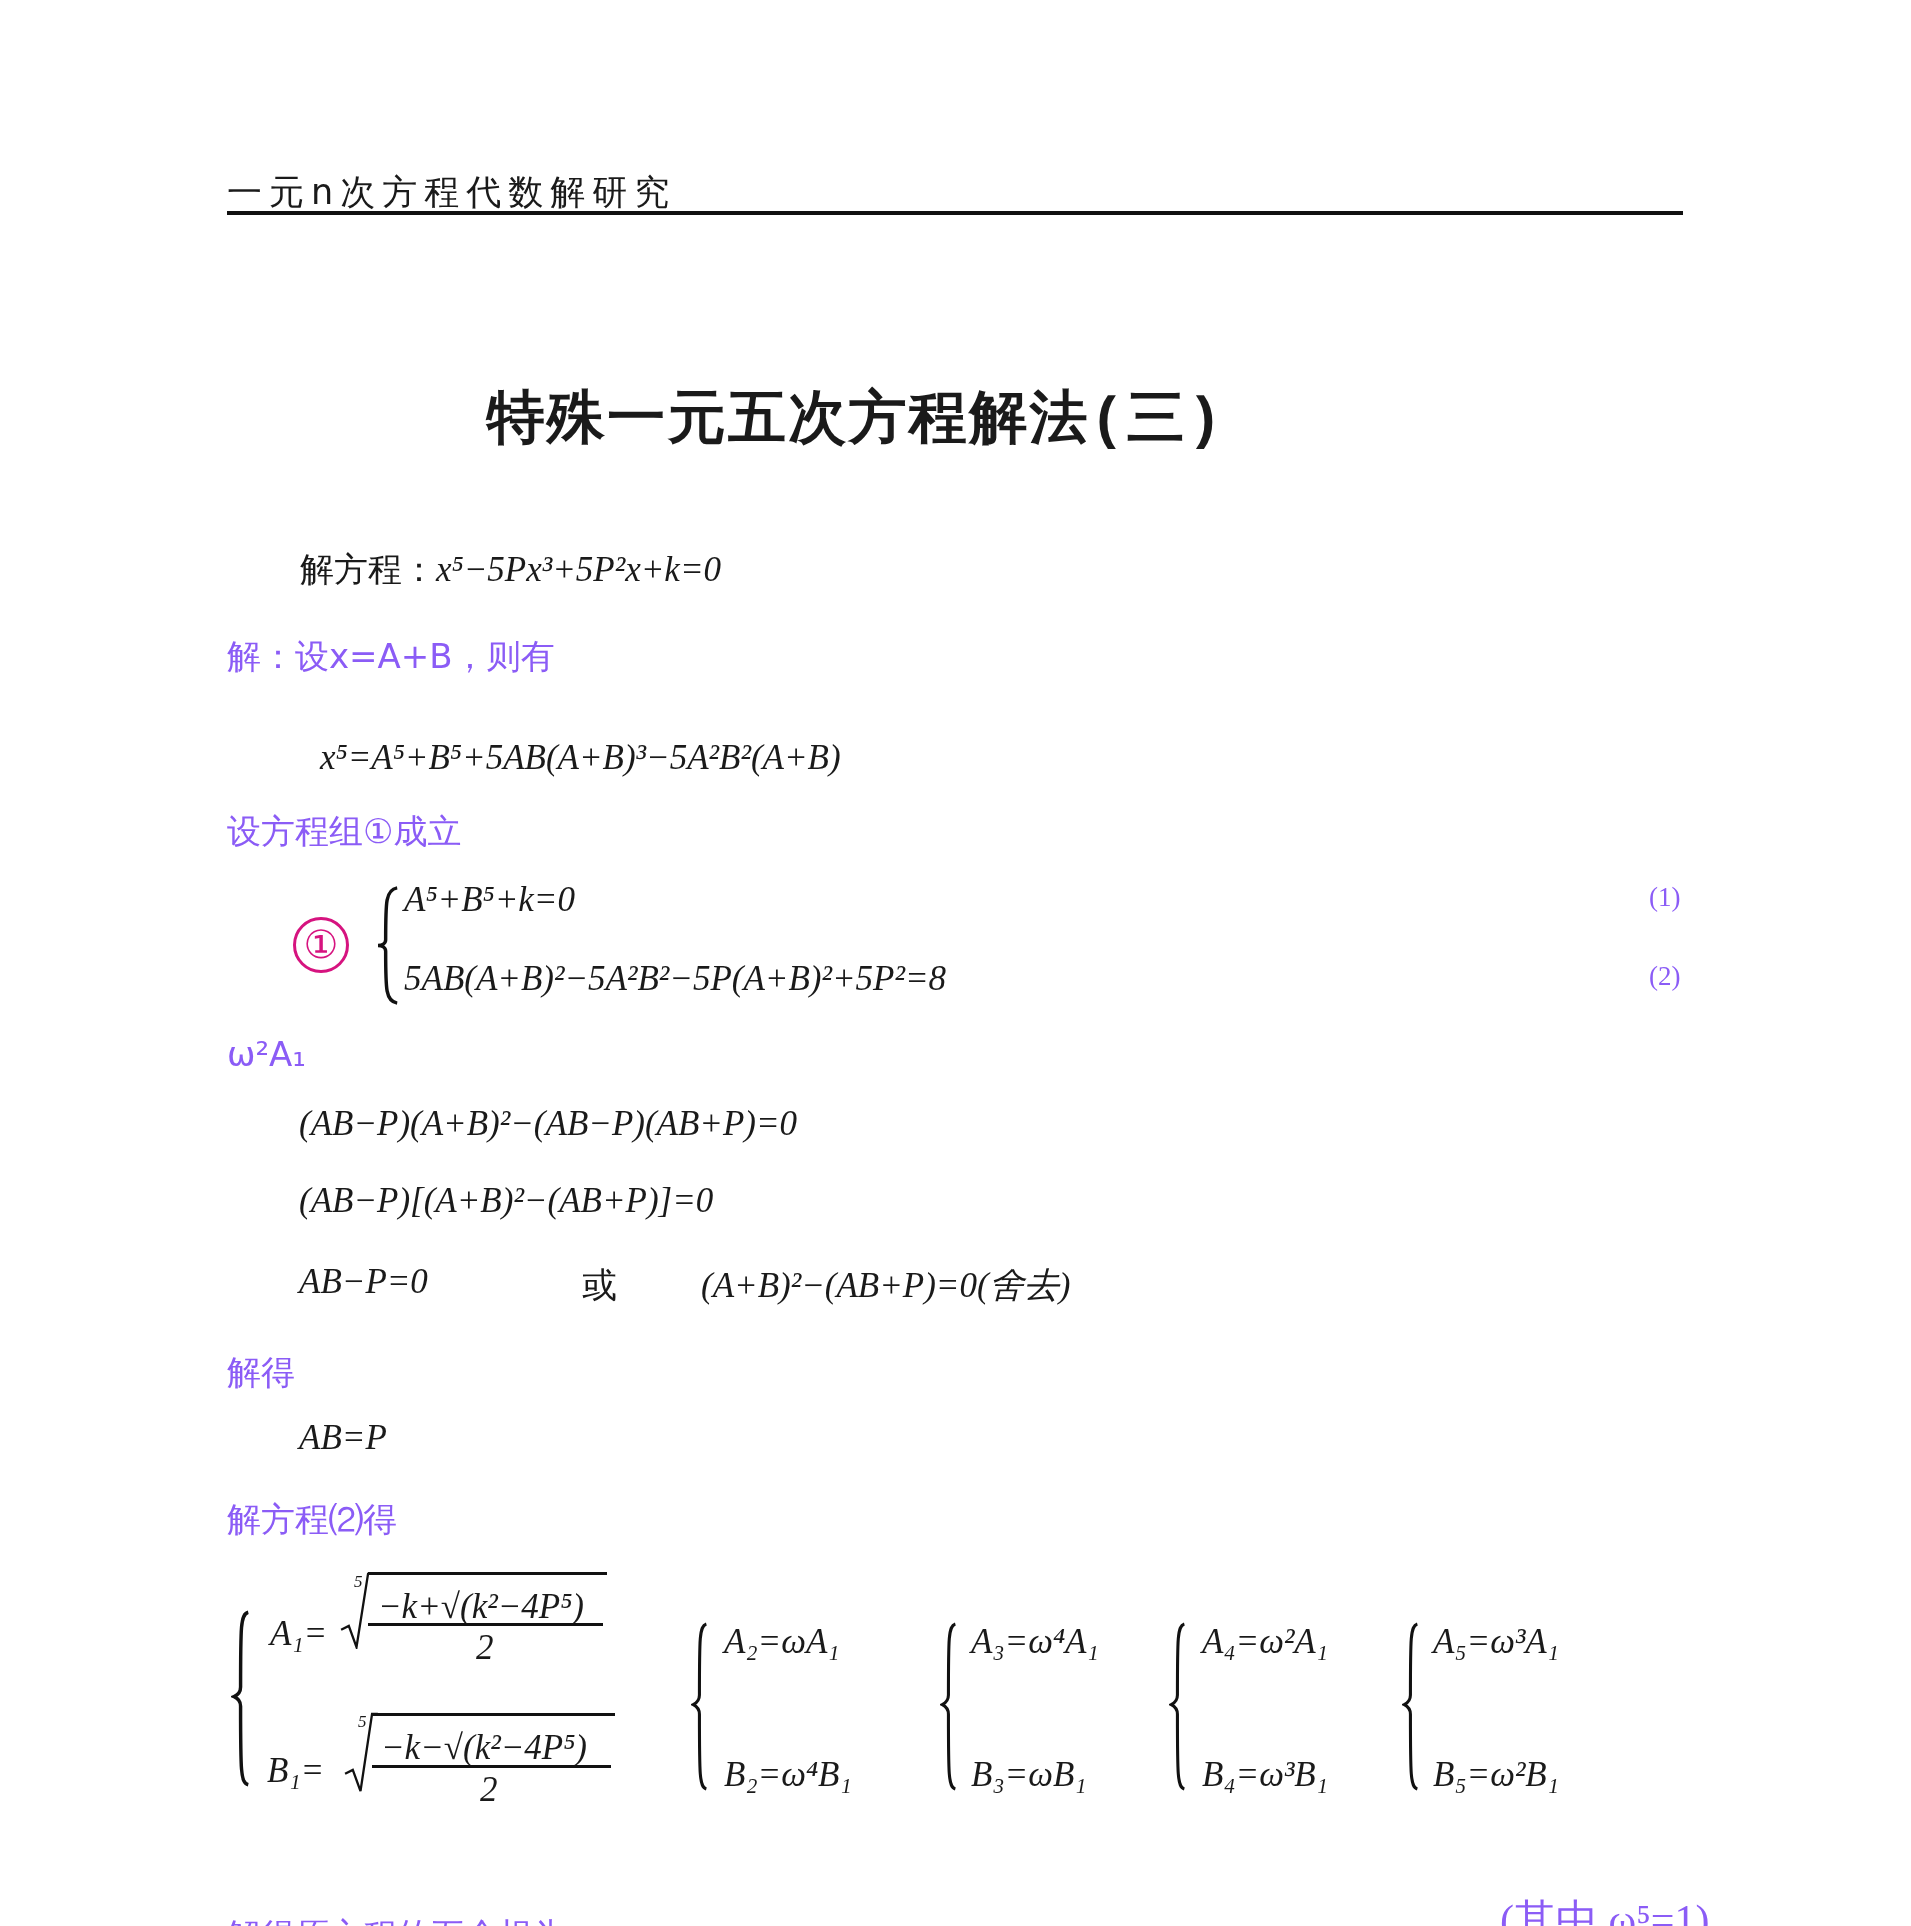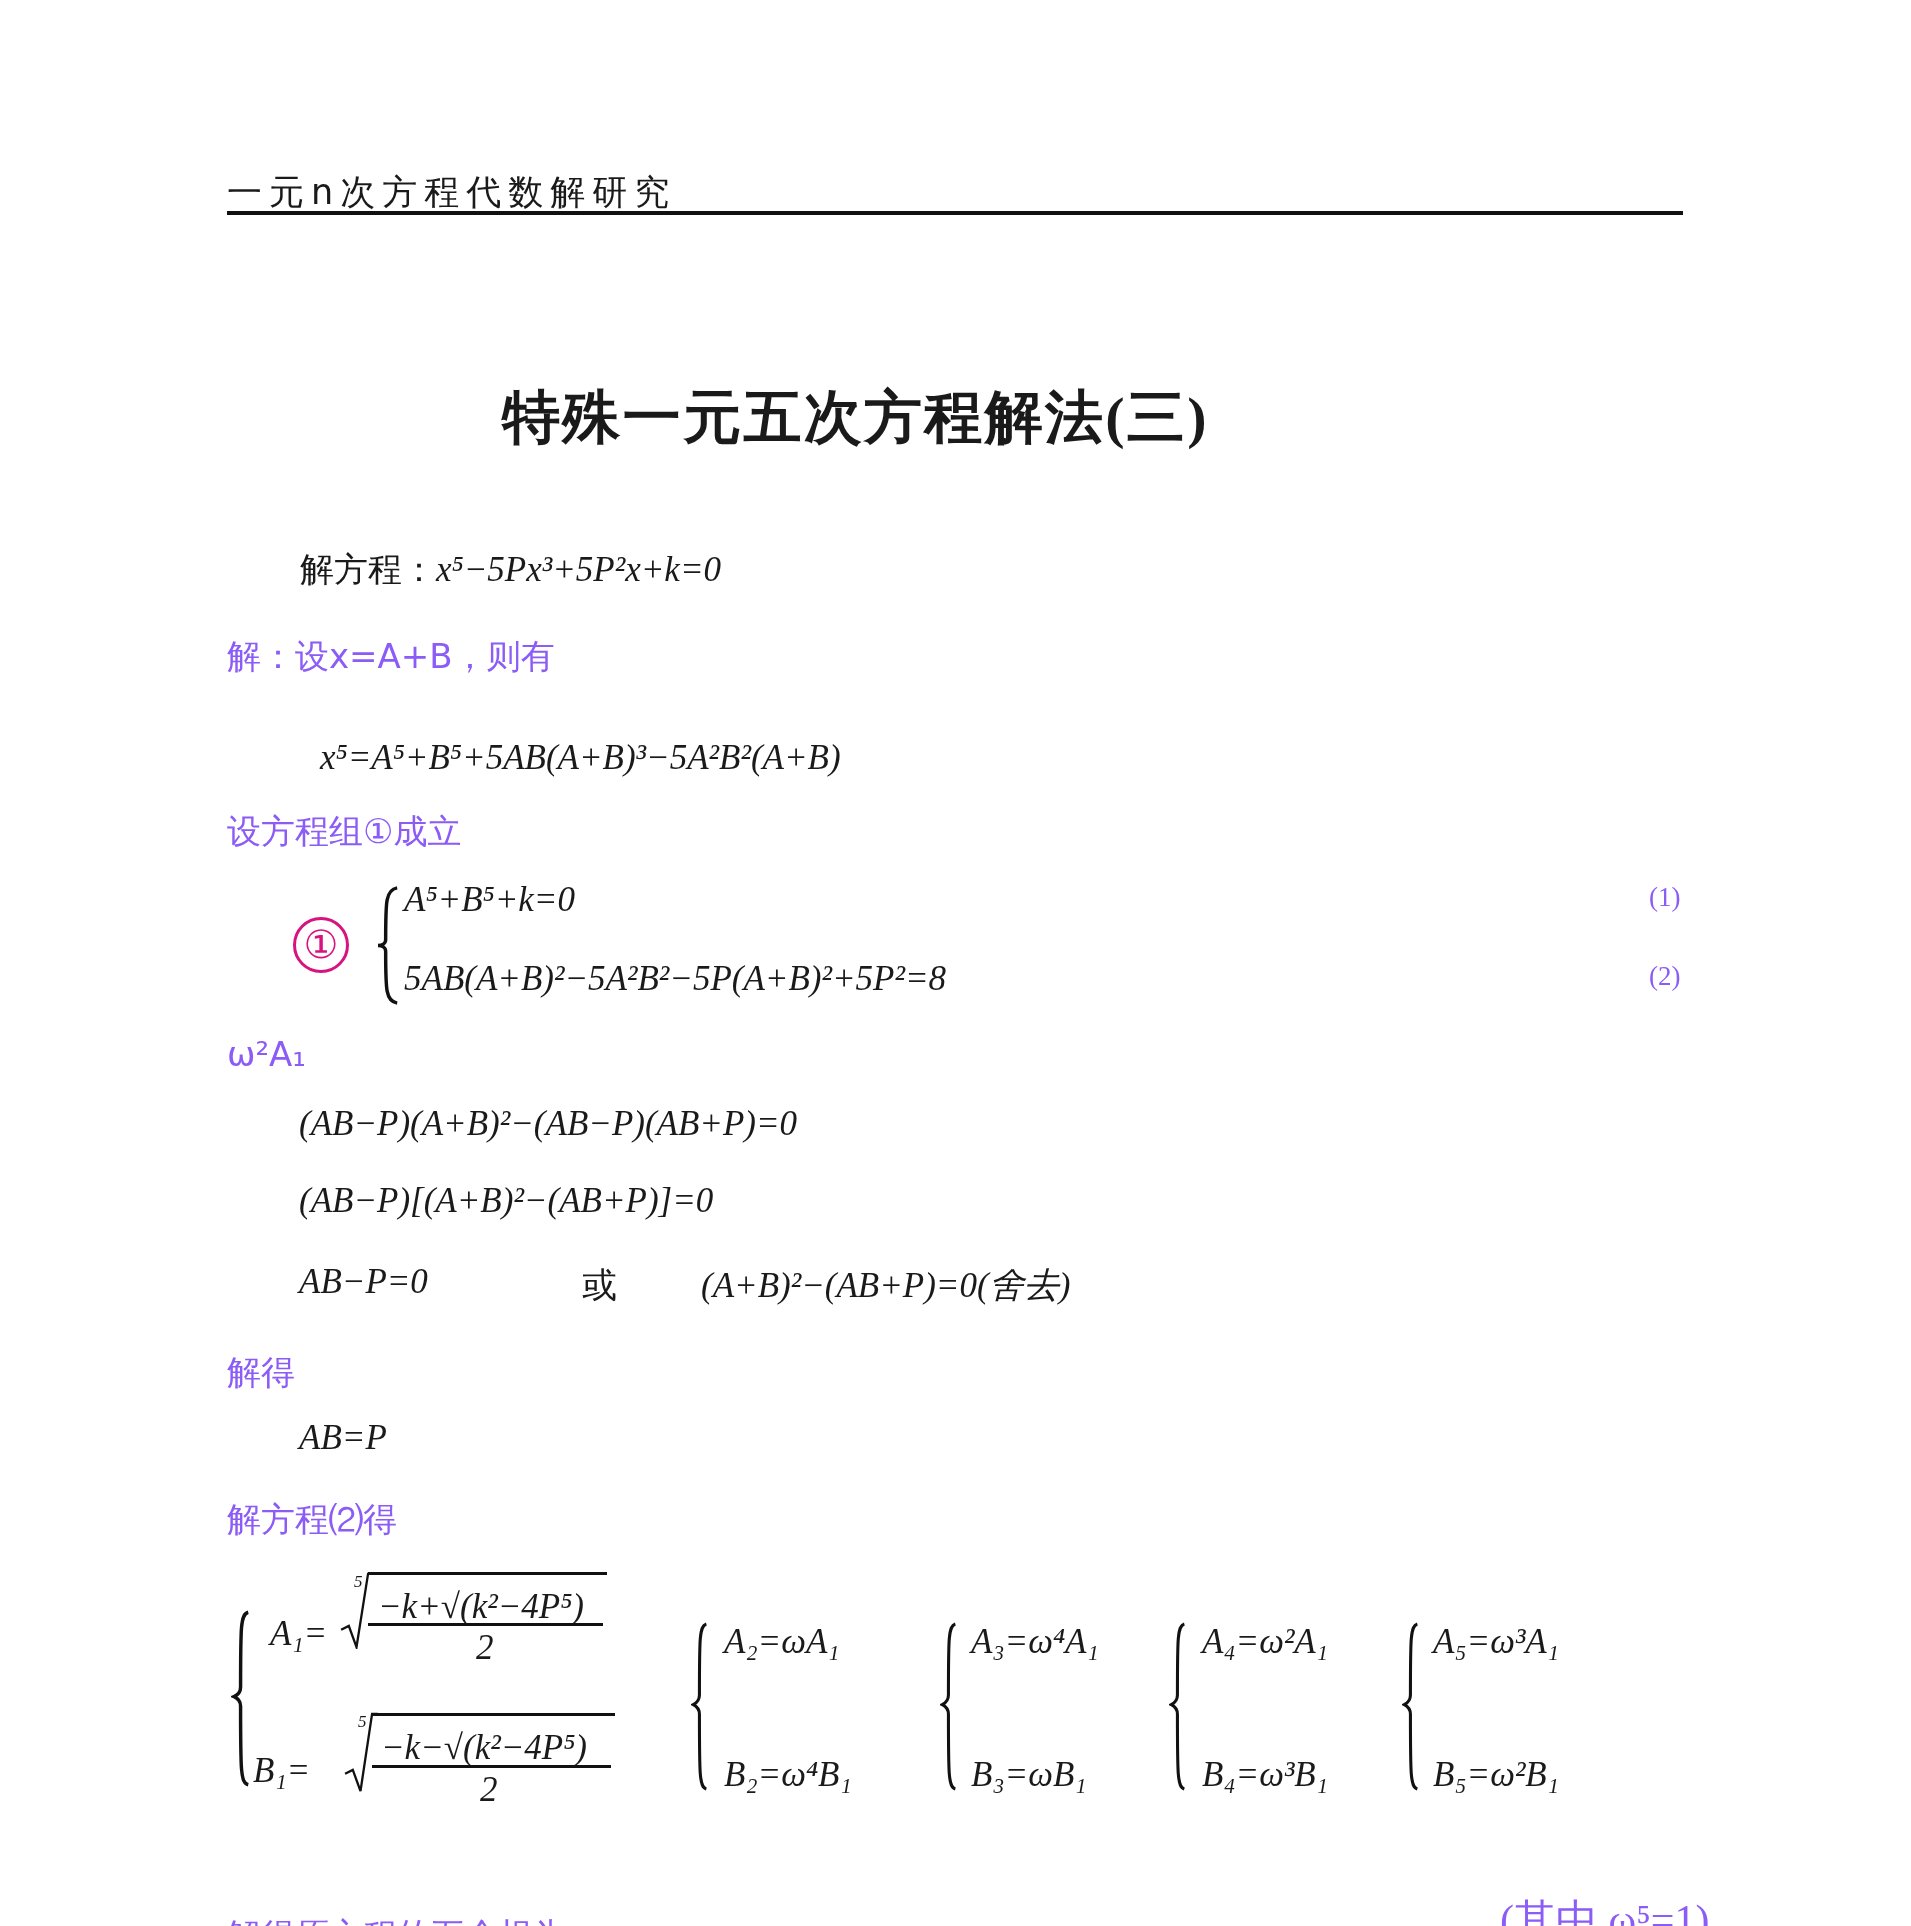--- a/index.html
+++ b/index.html
@@ -10,21 +10,21 @@
   .math { font-family: "Liberation Serif", "DejaVu Serif", serif; font-style: italic; }
   .cjk { font-family: "DejaVu Sans", "Liberation Sans", sans-serif; font-style: normal; }
 
   
   #running-header { left: 227px; top: 169px; font-size: 35px; letter-spacing: 7px;
                     font-family: "DejaVu Sans", sans-serif; }
   #header-rule { left: 227px; top: 211px; width: 1456px; height: 3.9px; background: #111; }
 
   
   #page-title { left: 0; width: 1711px; top: 379px; text-align: center; font-size: 58px;
-                font-weight: bold; font-family: Liberation Serif, serif; letter-spacing: 2.3px; }
+                font-weight: bold; font-family: Liberation Mono, monospace; letter-spacing: 2.3px; }
 
   .line { font-size: 35px; }
   .label { font-size: 34px; font-family: "DejaVu Sans", sans-serif; }
 
   .brace-svg { position: absolute; }
   .eqno { font-size: 27px; font-family: "Liberation Serif", serif; }
 
   .circled { left: 293px; top: 917px; width: 50px; height: 50px; border: 3.5px solid #d6137f;
              border-radius: 50%; text-align: center; line-height: 50px; font-size: 39px;
              color: #d6137f; font-family: "Liberation Serif", serif; }
@@ -81,21 +81,21 @@
 <div class="abs line math" style="left:270px; top:1614px;text-align:right;">A₁=</div>
 <div class="abs math" style="left:354px; top:1572px; font-size:17px;">5</div>
 <svg class="brace-svg" style="left:339px; top:1572px;" width="35" height="77" viewBox="0 0 90 200">
   <path d="M5 150 L25 140 L45 195 L75 5 L90 5" fill="none" stroke="#111" stroke-width="6"></path>
 </svg>
 <div class="root-bar" style="left:368px; top:1572px; width:239px;"></div>
 <div class="abs line math" style="left:378px; top:1587px;">−k+√(k²−4P⁵)</div>
 <div class="frac-bar" style="left:368px; top:1623px; width:235px;"></div>
 <div class="abs line math" style="left:476px; top:1628px;">2</div>
 
-<div class="abs line math" style="left:253px; top:1751px;">B₁=</div>
+<div class="abs line math" style="left:267px; top:1751px;">B₁=</div>
 <div class="abs math" style="left:358px; top:1712px; font-size:17px;">5</div>
 <svg class="brace-svg" style="left:343px; top:1712px;" width="35" height="81" viewBox="0 0 90 210">
   <path d="M5 160 L25 150 L45 205 L75 5 L90 5" fill="none" stroke="#111" stroke-width="6"></path>
 </svg>
 <div class="root-bar" style="left:372px; top:1713px; width:243px;"></div>
 <div class="abs line math" style="left:381px; top:1728px;">−k−√(k²−4P⁵)</div>
 <div class="frac-bar" style="left:372px; top:1765px; width:239px;"></div>
 <div class="abs line math" style="left:480px; top:1770px;">2</div>
 
 <svg class="brace-svg" style="left:691px; top:1622px;" width="23" height="169" viewBox="0 0 60 440">

